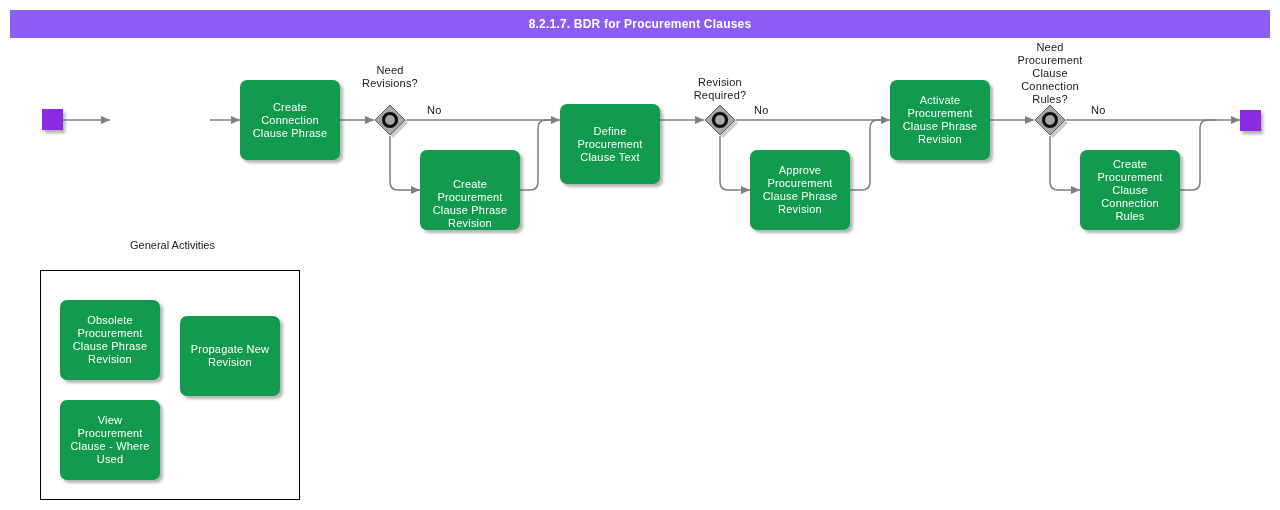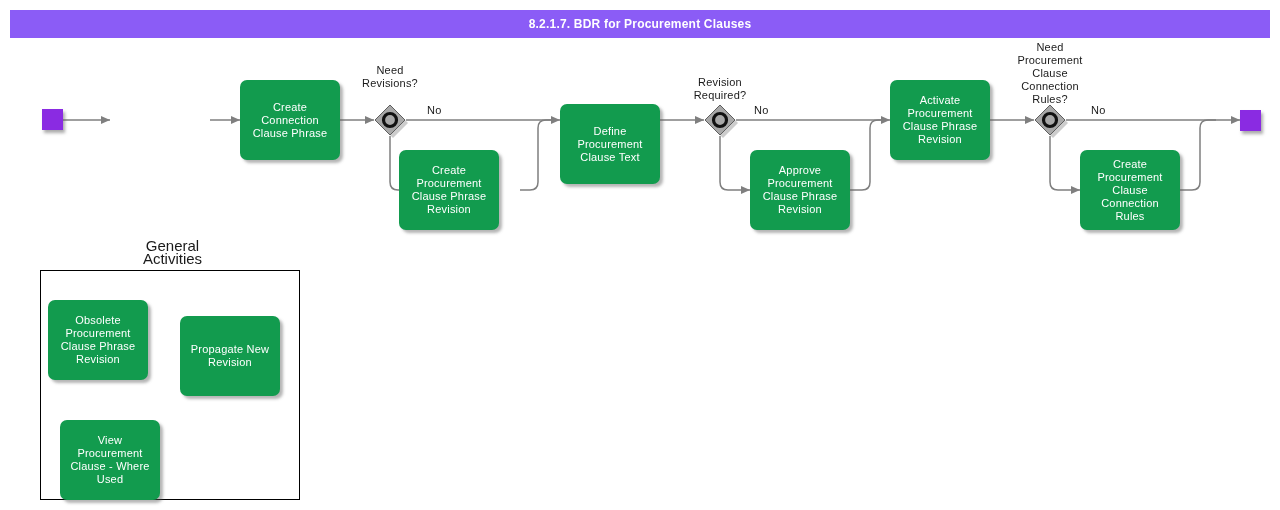--- a/index.html
+++ b/index.html
@@ -71,21 +71,21 @@
     background: #ffffff;
     border: 1px solid #000000;
     box-sizing: border-box;
   }
   .general-title {
     position: absolute;
     left: 130px; top: 239px;
     width: 85px;
     text-align: center;
     color: #1a1a1a;
-    font-size: 15px;
+    font-size: 11px;
     line-height: 13px;
   }
 </style>
 </head>
 <body>
 
 <div class="canvas">
 
   <div class="titlebar">
     <span>8.2.1.7. BDR for Procurement Clauses</span>
@@ -130,21 +130,21 @@
       <circle cx="1050" cy="120" r="6.5" fill="none" stroke="#111111" stroke-width="3.2"></circle>
     </g>
   </svg>
 
   <div class="terminal" style="left:42px; top:109px;"></div>
   <div class="terminal" style="left:1240px; top:110px;"></div>
 
   <div class="activity" style="left:240px; top:80px;">
     <span>Create Connection Clause Phrase</span>
   </div>
-  <div class="activity" style="left:399px; top:150px;">
+  <div class="activity" style="left:420px; top:150px;align-items:flex-end;">
     <span>Create Procurement Clause Phrase Revision</span>
   </div>
   <div class="activity" style="left:560px; top:80px;margin-top:24px;">
     <span>Define Procurement Clause Text</span>
   </div>
   <div class="activity" style="left:750px; top:150px;">
     <span>Approve Procurement Clause Phrase Revision</span>
   </div>
   <div class="activity" style="left:890px; top:80px;">
     <span>Activate Procurement Clause Phrase Revision</span>
@@ -158,23 +158,23 @@
 
   <div class="decision-label" style="left:680px; top:76px; width:80px;">Revision Required?</div>
   <div class="no-label" style="left:754px; top:104px;">No</div>
 
   <div class="decision-label" style="left:1007px; top:41px; width:86px;">Need Procurement Clause Connection Rules?</div>
   <div class="no-label" style="left:1091px; top:104px;">No</div>
 
   <div class="general-title">General Activities</div>
   <div class="general-panel"></div>
 
-  <div class="activity" style="left:48px; top:300px;">
+  <div class="activity" style="left:60px; top:300px;">
     <span>Obsolete Procurement Clause Phrase Revision</span>
   </div>
   <div class="activity" style="left:180px; top:300px;margin-top:16px;">
     <span>Propagate New Revision</span>
   </div>
-  <div class="activity" style="left:60px; top:400px;margin-top:20px;">
+  <div class="activity" style="left:60px; top:400px;">
     <span>View Procurement Clause - Where Used</span>
   </div>
 
 </div>
 
 </body></html>

